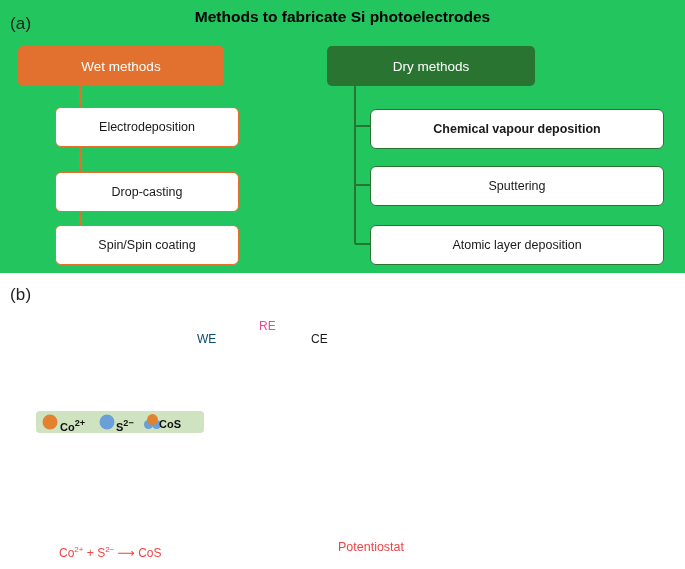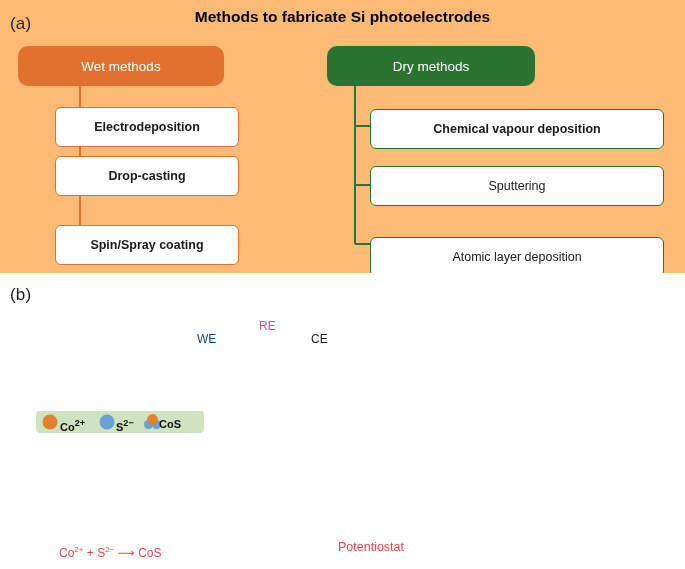--- a/index.html
+++ b/index.html
@@ -8,57 +8,57 @@
     background:#ffffff;
     font-family:"Liberation Sans", sans-serif;
     overflow:hidden;
     position:relative;
   }
   #fig{position:relative;width:685px;height:569px;}
 
   
   #panel-a{
     position:absolute;left:0;top:0;width:685px;height:273px;
-    background:#fdba74;
+    background:#22c55e;
   }
   .panel-label{
     position:absolute;font-size:17px;color:#231f20;letter-spacing:.2px;
   }
   #label-a{left:10px;top:14px;}
   #label-b{left:10px;top:285px;}
 
   #a-title{
     position:absolute;left:0;top:8px;width:685px;text-align:center;
     font-size:15.5px;font-weight:bold;color:#000;
   }
 
   
   .hdr{
-    position:absolute;border-radius:10px;color:#fff;
+    position:absolute;border-radius:5px;color:#fff;
     font-size:13.5px;display:flex;align-items:center;justify-content:center;
   }
   #hdr-wet{left:18px;top:46px;width:206px;height:40px;background:#e2712f;}
   #hdr-dry{left:327px;top:46px;width:208px;height:40px;background:#2a7431;}
 
   
   .leaf{
     position:absolute;background:#fff;border-radius:6px;
     display:flex;align-items:center;justify-content:center;
     font-size:12.5px;color:#1a1a1a;
   }
-  .leaf.wet{border:1.6px solid #e2712f;font-weight:bold;}
+  .leaf.wet{border:1.6px solid #e2712f;}
   .leaf.dry{border:1.6px solid #2a7431;}
 
   #leaf-w0{left:55px;top:107px;width:182px;height:38px;}
-  #leaf-w1{left:55px;top:156px;width:182px;height:38px;}
+  #leaf-w1{left:55px;top:172px;width:182px;height:38px;}
   #leaf-w2{left:55px;top:225px;width:182px;height:38px;}
 
   #leaf-d0{left:370px;top:109px;width:292px;height:38px;font-weight:bold;}
   #leaf-d1{left:370px;top:166px;width:292px;height:38px;}
-  #leaf-d2{left:370px;top:225px;width:292px;height:38px;margin-top:12px;}
+  #leaf-d2{left:370px;top:225px;width:292px;height:38px;}
 
   
   #conn{position:absolute;left:0;top:0;width:685px;height:273px;}
 
   
   #panel-b{position:absolute;left:0;top:273px;width:685px;height:296px;background:#fff;}
   #bsvg{position:absolute;left:0;top:0;width:685px;height:296px;}
 
   .btxt{position:absolute;font-size:11.5px;color:#ef4444;white-space:nowrap;}
   .btxt sup{font-size:8px;}
@@ -94,21 +94,21 @@
       <path d="M 355 126 L 370 126" stroke="#2a7431" stroke-width="2" fill="none"></path>
       <path d="M 355 185 L 370 185" stroke="#2a7431" stroke-width="2" fill="none"></path>
       <path d="M 355 244 L 370 244" stroke="#2a7431" stroke-width="2" fill="none"></path>
     </svg>
 
     <div id="hdr-wet" class="hdr">Wet methods</div>
     <div id="hdr-dry" class="hdr">Dry methods</div>
 
     <div id="leaf-w0" class="leaf wet">Electrodeposition</div>
     <div id="leaf-w1" class="leaf wet">Drop-casting</div>
-    <div id="leaf-w2" class="leaf wet">Spin/Spray coating</div>
+    <div id="leaf-w2" class="leaf wet">Spin/Spin coating</div>
 
     <div id="leaf-d0" class="leaf dry">Chemical vapour deposition</div>
     <div id="leaf-d1" class="leaf dry">Sputtering</div>
     <div id="leaf-d2" class="leaf dry">Atomic layer deposition</div>
   </div>
 
   <div id="label-a" class="panel-label">(a)</div>
 
   <div id="panel-b">
 

